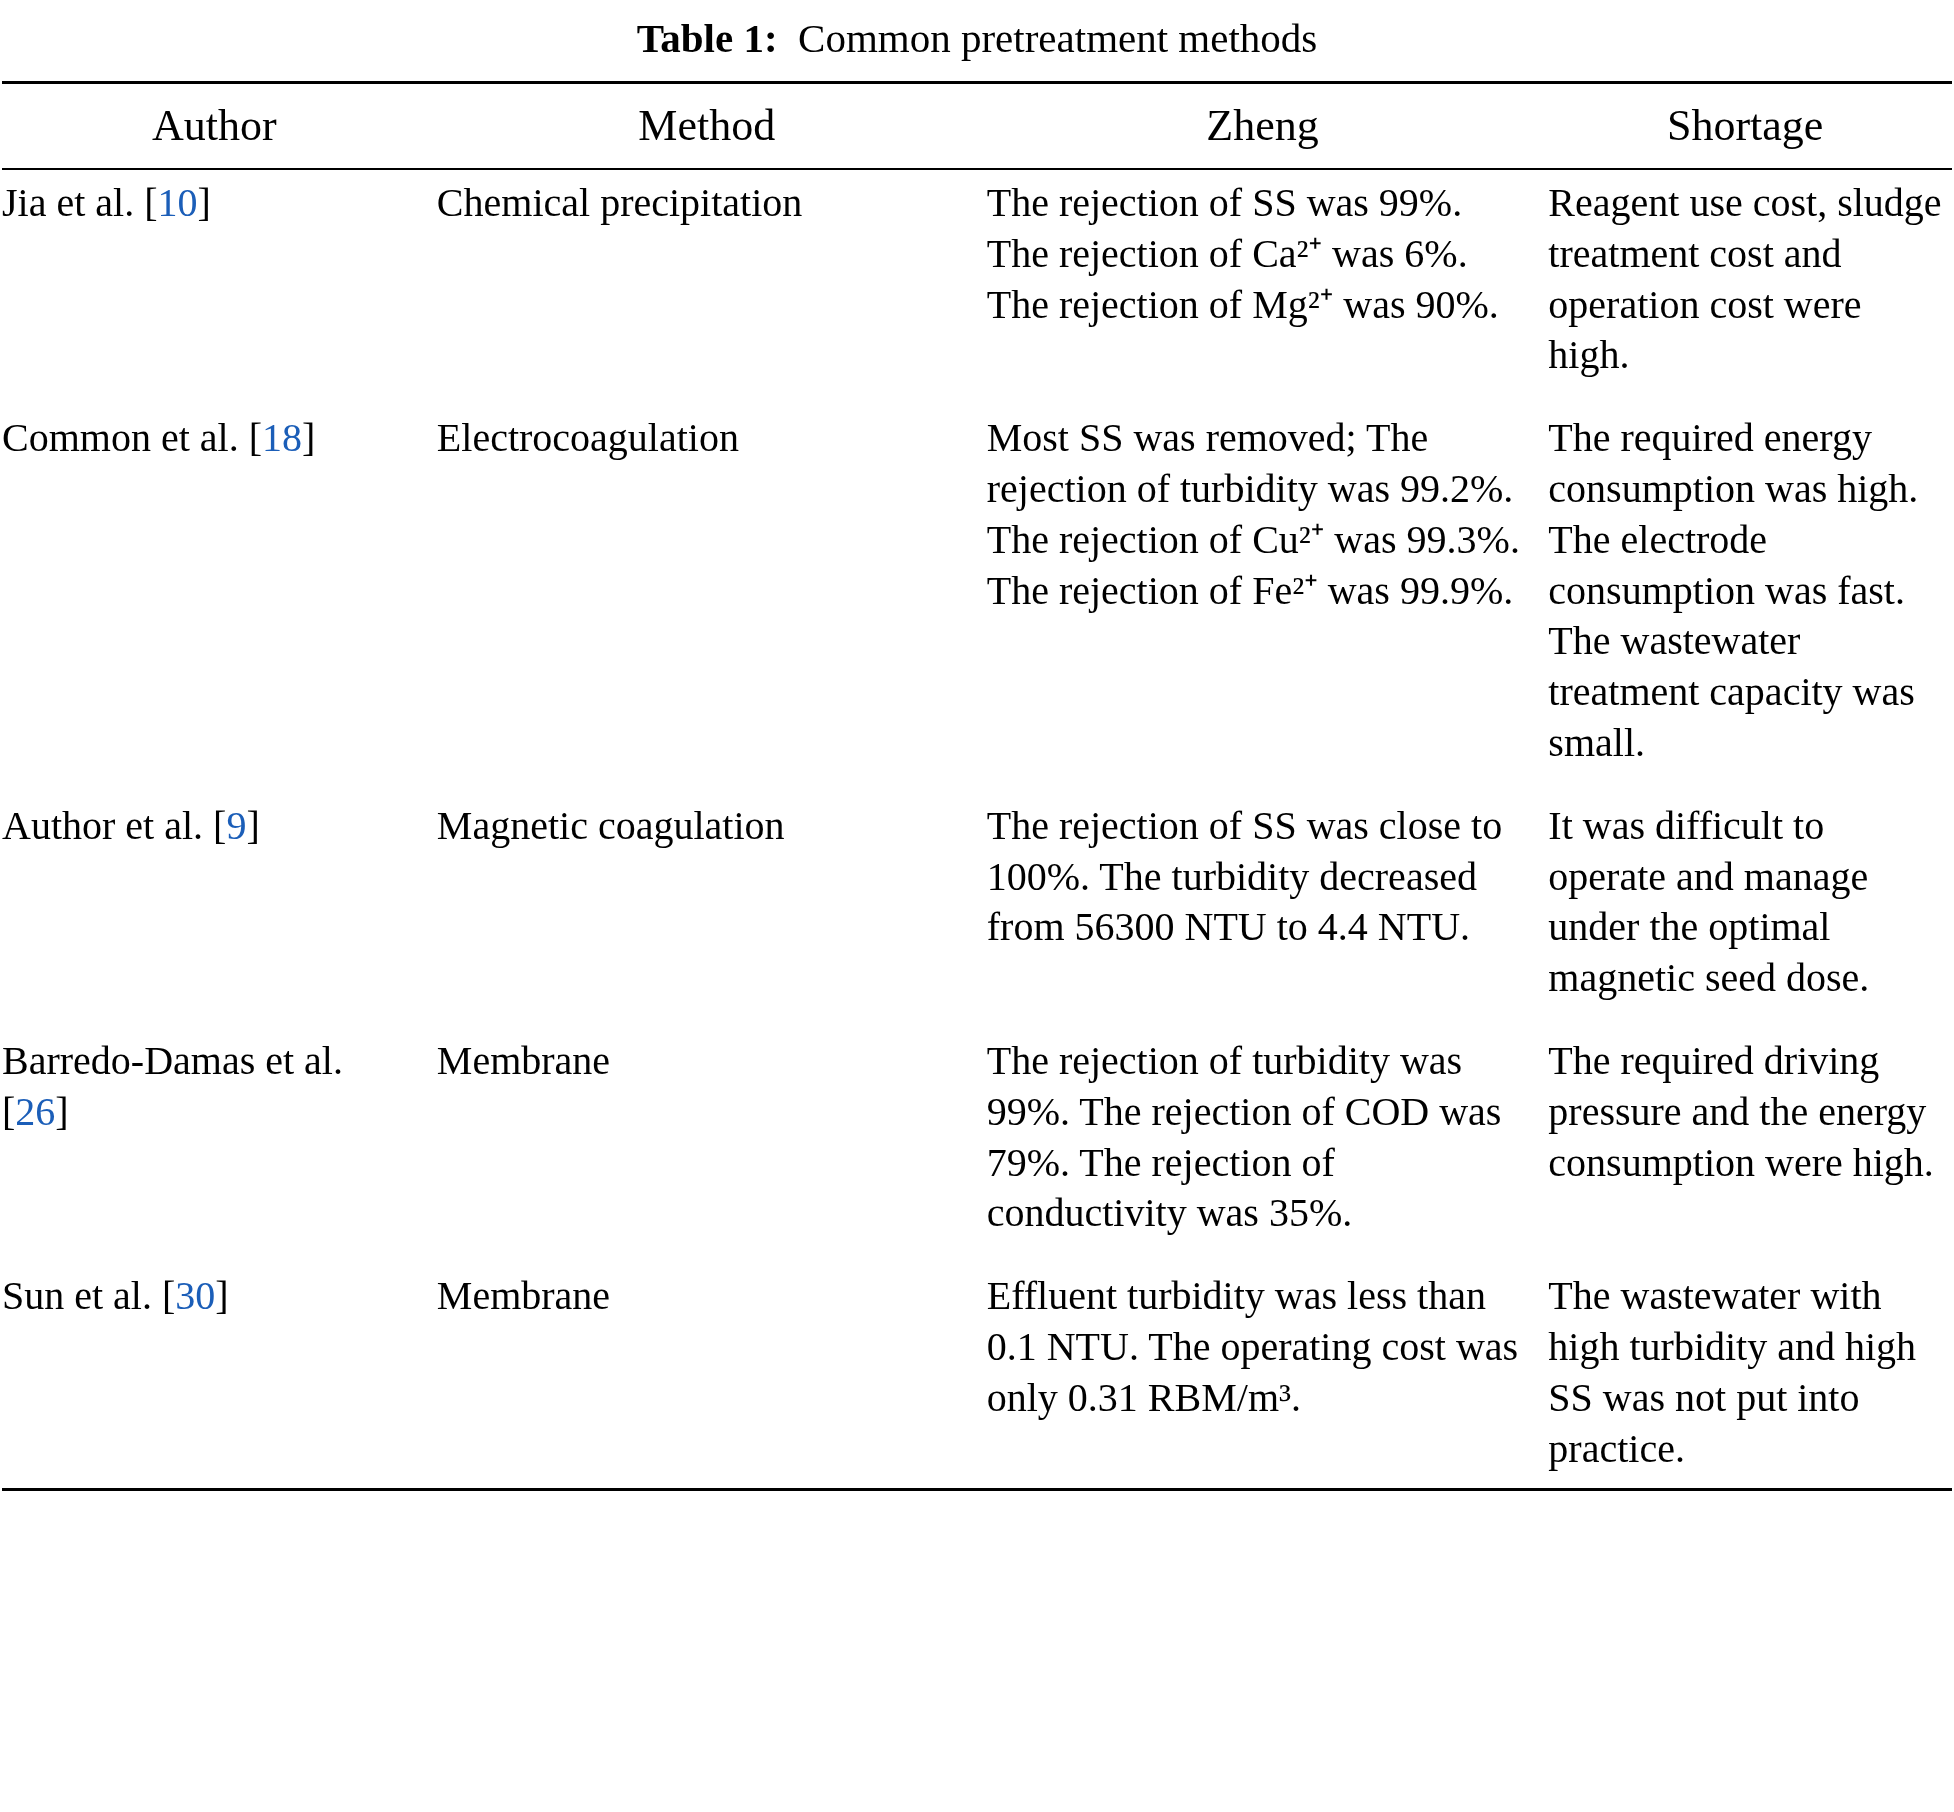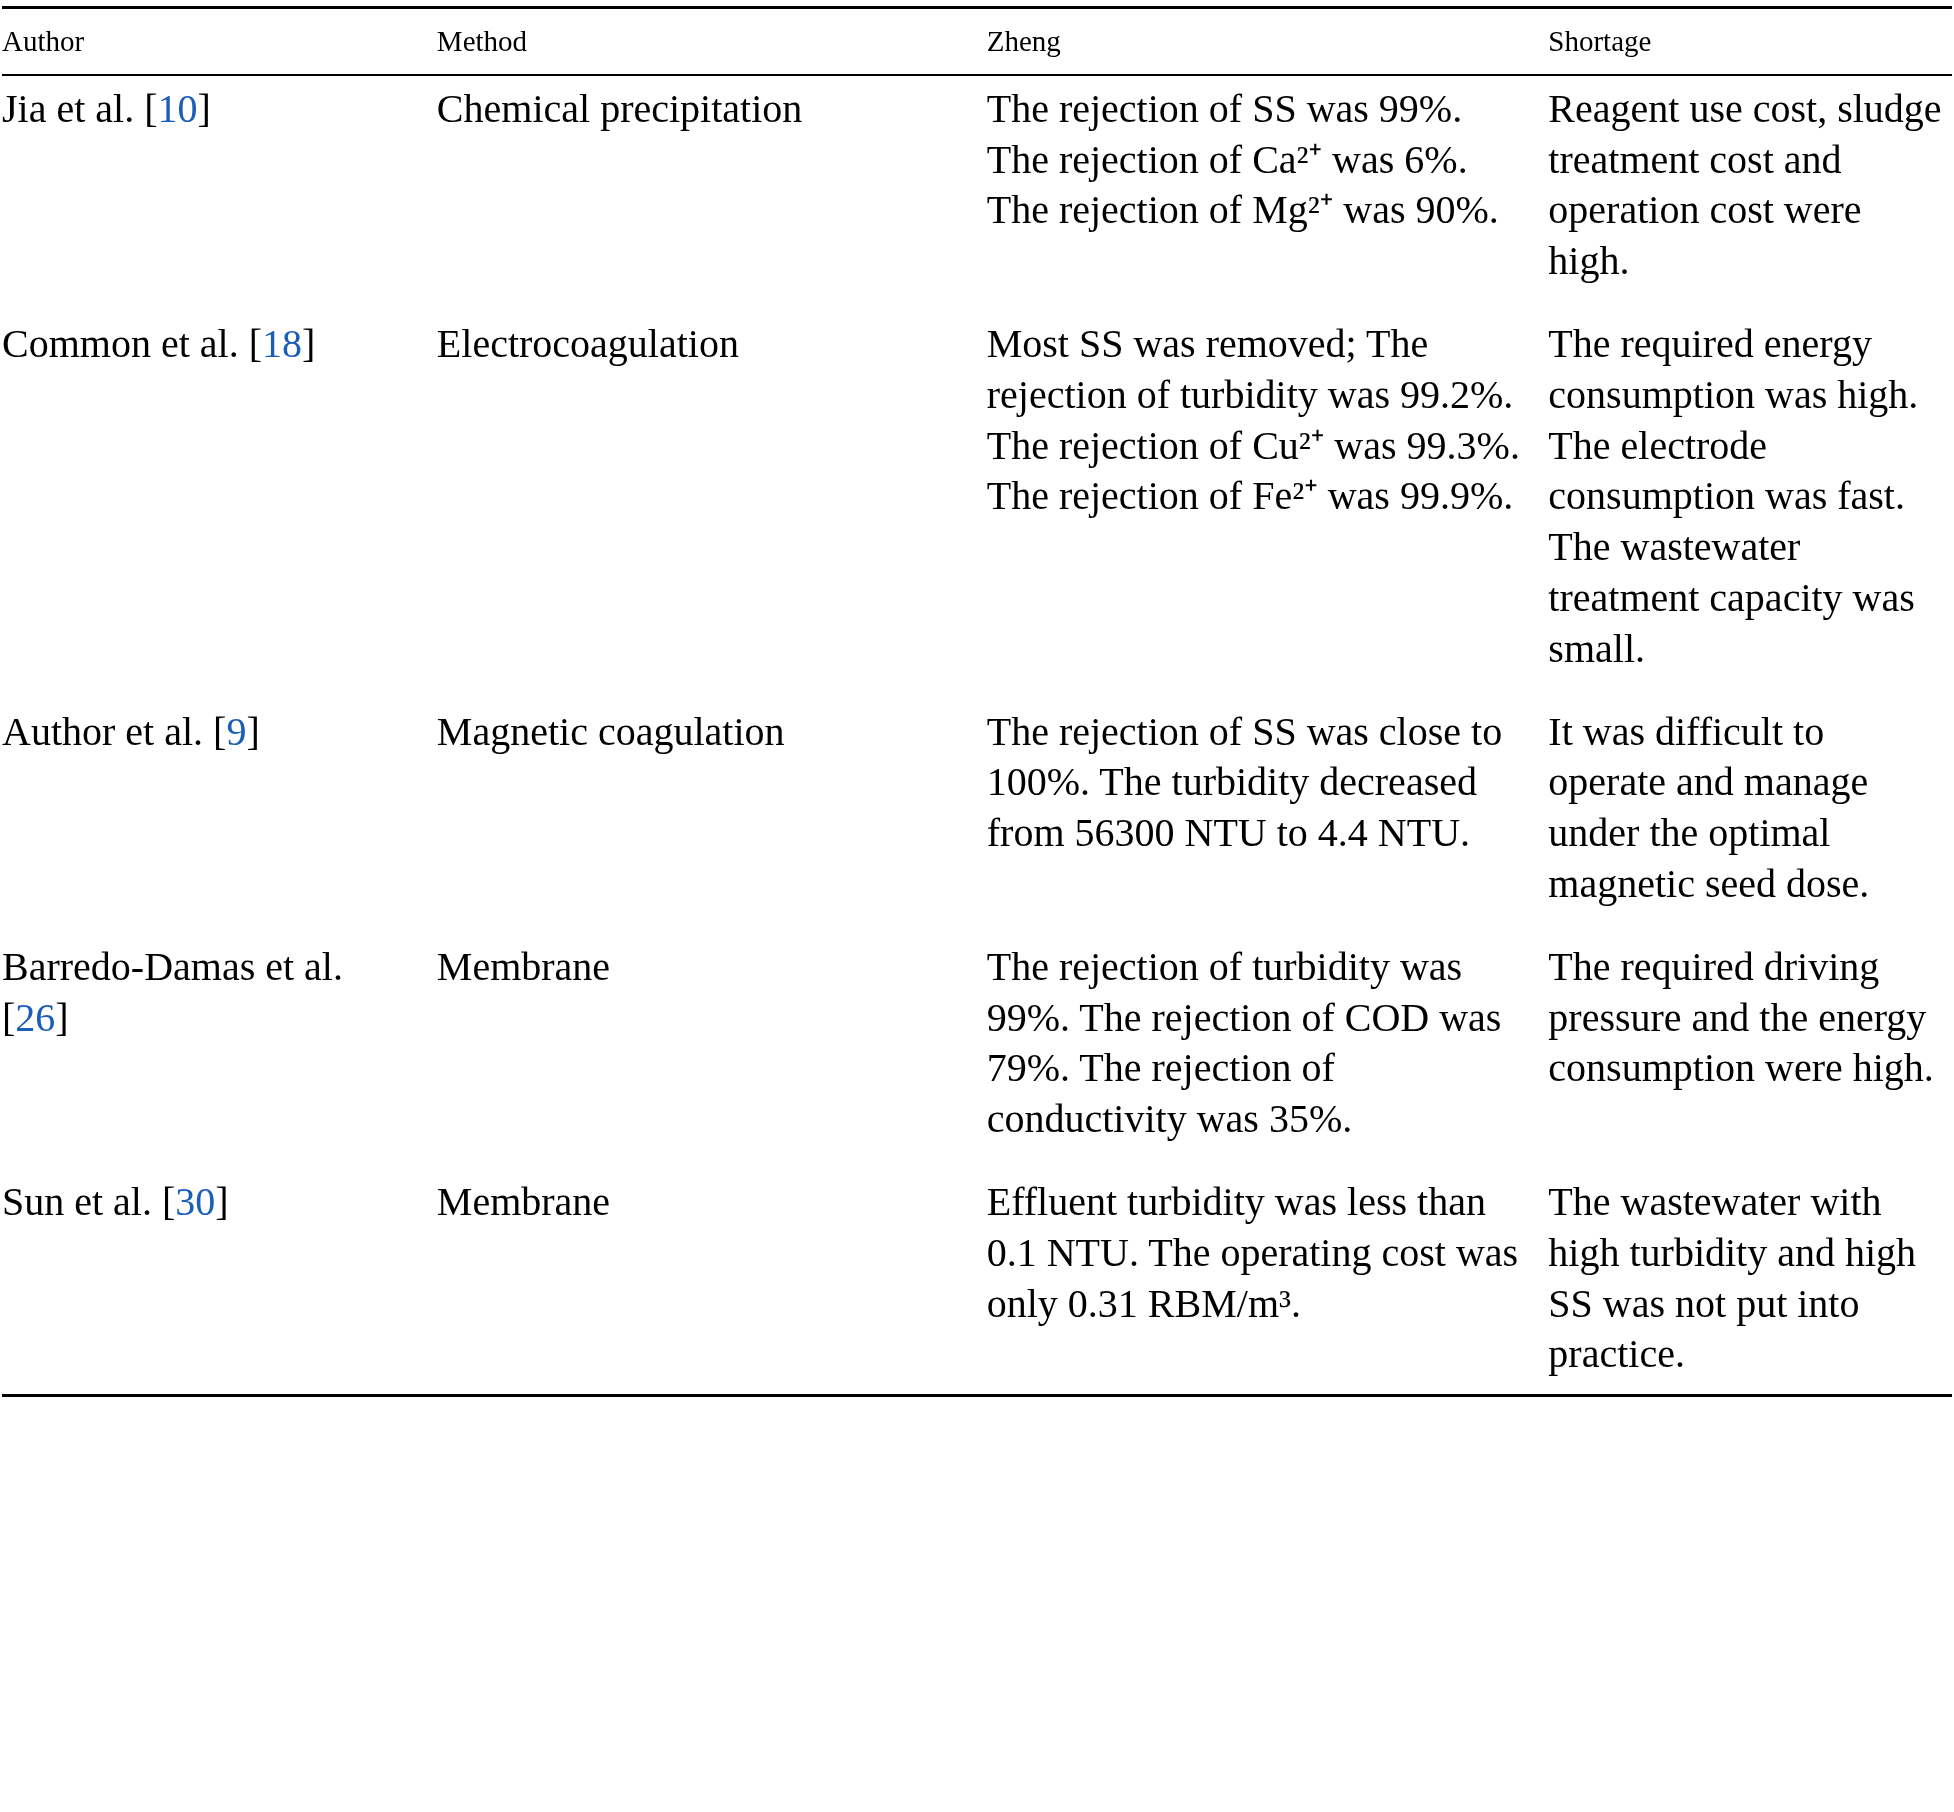--- a/index.html
+++ b/index.html
@@ -38,23 +38,23 @@
     border-top:3px solid var(--rule-black);
     border-bottom:3px solid var(--rule-black);
     font-size:40px;
     line-height:1.27;
   }
   col.c-author{width:22.3%;}
   col.c-method{width:28.2%;}
   col.c-result{width:28.8%;}
   col.c-shortage{width:20.7%;}
   th{
-    text-align:left;
+    text-align:center;
     font-weight:normal;
-    font-size:29px;
+    font-size:44px;
     padding:14px 10px 14px 0;
     border-bottom:2px solid var(--rule-black);
   }
   td{
     vertical-align:top;
     padding:8px 26px 24px 0;
     margin-top:32px;
   }
   td.shortage-cell{padding-right:2px;}
   tr.last-row td{padding-bottom:14px;}
@@ -62,20 +62,23 @@
     color:var(--citation-blue);
     text-decoration:none;
     cursor:pointer;
   }
 </style>
 </head>
 <body>
 
 <div class="page">
 
+  <div class="caption">
+    <span class="caption-label">Table 1:</span><span class="caption-text">Common pretreatment methods</span>
+  </div>
 
   <table class="data-table">
     <colgroup>
       <col class="c-author">
       <col class="c-method">
       <col class="c-result">
       <col class="c-shortage">
     </colgroup>
     <thead>
       <tr>

